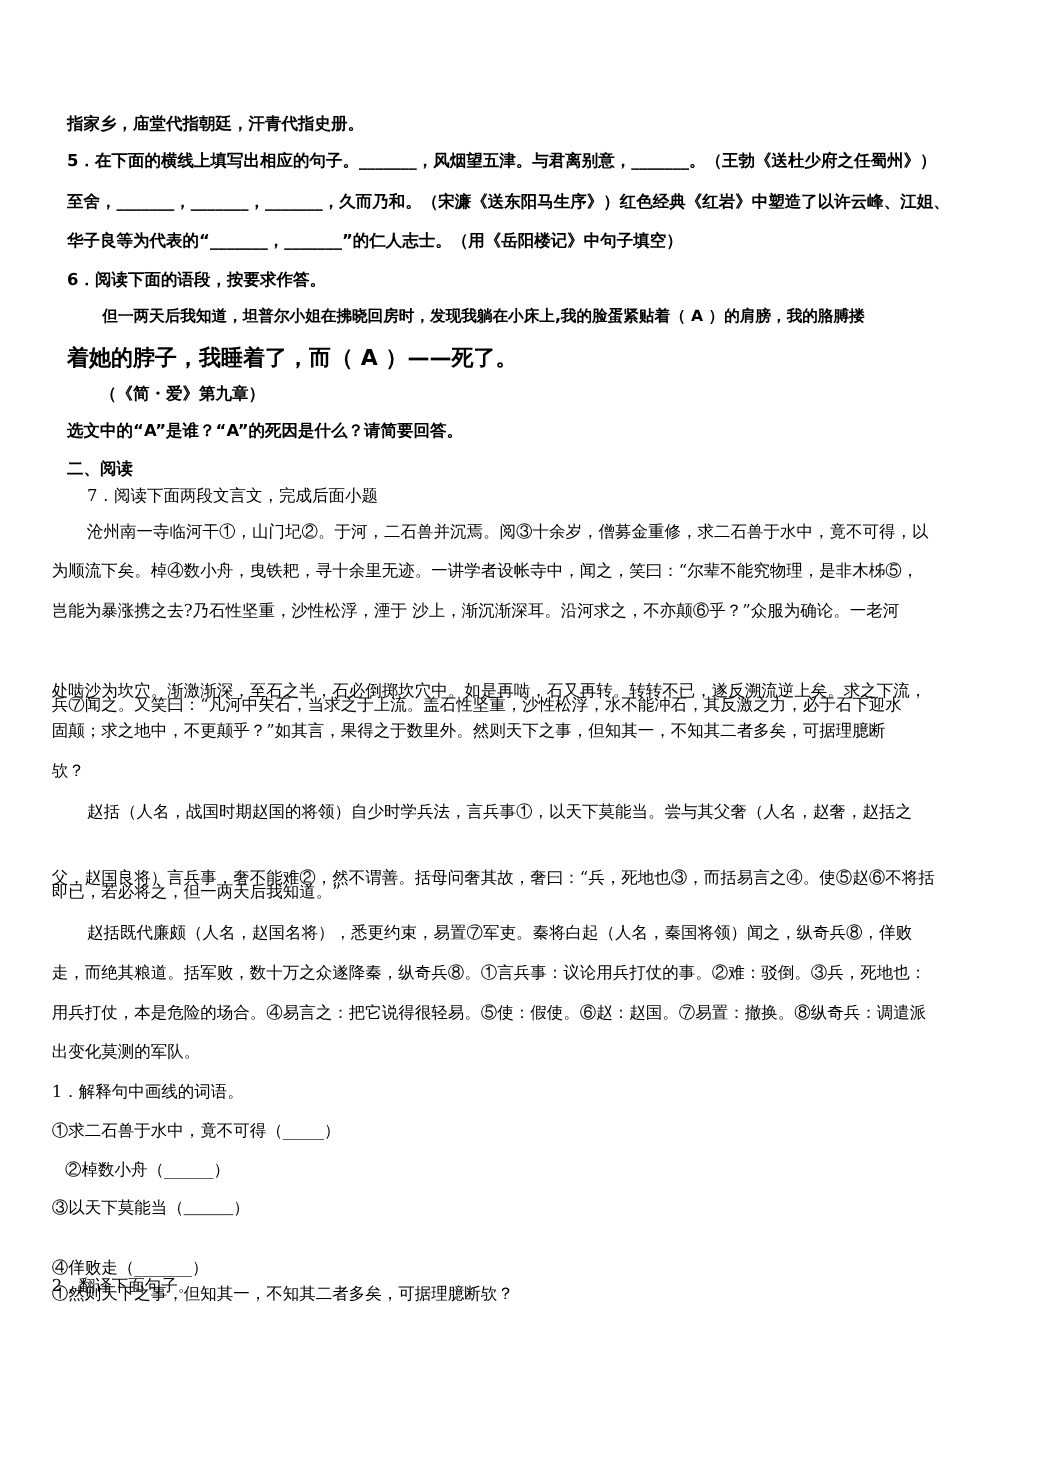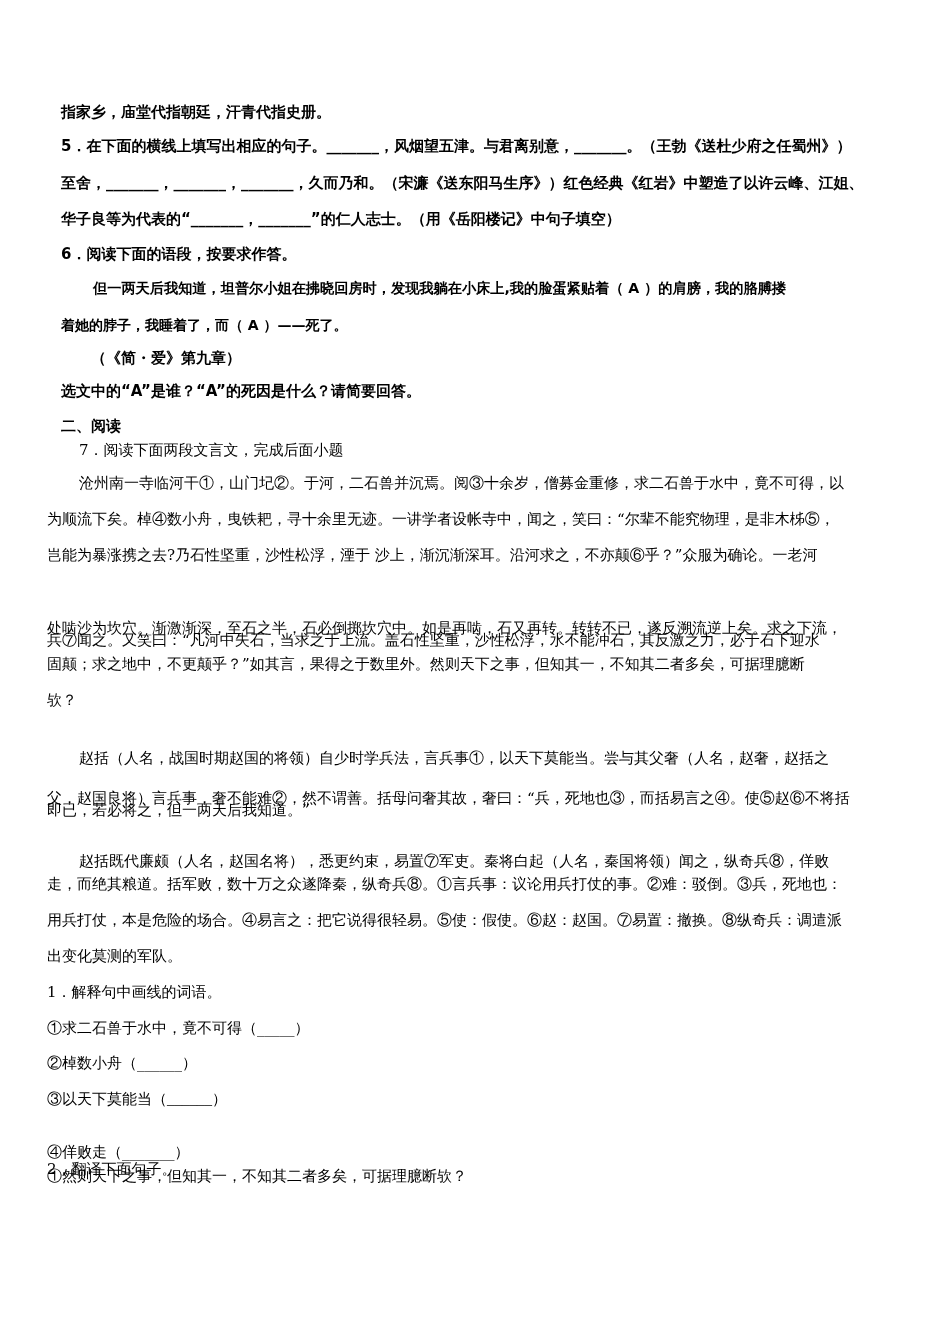--- a/index.html
+++ b/index.html
@@ -37,56 +37,56 @@
 
   <div>
     <div class="line sans-bold" style="position:absolute; top:38px;">5．在下面的横线上填写出相应的句子。_______，风烟望五津。与君离别意，_______。（王勃《送杜少府之任蜀州》）</div>
     <div class="line sans-bold" style="position:absolute; top:75px;">至舍，_______，_______，_______，久而乃和。（宋濂《送东阳马生序》）红色经典《红岩》中塑造了以许云峰、江姐、</div>
     <div class="line sans-bold" style="position:absolute; top:111px;">华子良等为代表的“_______，_______”的仁人志士。（用《岳阳楼记》中句子填空）</div>
   </div>
 
   <div>
     <div class="line sans-bold" style="position:absolute; top:146px;">6．阅读下面的语段，按要求作答。</div>
     <div class="line sans-bold" style="position:absolute; top:180px; left:32px; font-size:14.2px;">但一两天后我知道，坦普尔小姐在拂晓回房时，发现我躺在小床上,我的脸蛋紧贴着（ A ）的肩膀，我的胳膊搂</div>
-    <div class="line sans-bold" style="position:absolute; top:217px; font-size:14px;text-align:right;">着她的脖子，我睡着了，而（ A ）——死了。</div>
+    <div class="line sans-bold" style="position:absolute; top:217px; font-size:20px;text-align:right;">着她的脖子，我睡着了，而（ A ）——死了。</div>
     <div class="line sans-bold" style="position:absolute; top:250px; left:30px;">（《简・爱》第九章）</div>
     <div class="line sans-bold" style="position:absolute; top:283px;">选文中的“A”是谁？“A”的死因是什么？请简要回答。</div>
   </div>
 
   <div>
     <div class="line sans-bold" style="position:absolute; top:318px; font-size:15px;">二、阅读</div>
     <div class="line" style="position:absolute; top:342px; left:32px;">7．阅读下面两段文言文，完成后面小题</div>
 
     <div>
       <div class="line" style="position:absolute; top:375px; left:32px;text-align:center;">沧州南一寺临河干①，山门圮②。于河，二石兽并沉焉。阅③十余岁，僧募金重修，求二石兽于水中，竟不可得，以</div>
       <div class="line" style="position:absolute; top:411px;">为顺流下矣。棹④数小舟，曳铁耙，寻十余里无迹。一讲学者设帐寺中，闻之，笑曰：“尔辈不能究物理，是非木柹⑤，</div>
       <div class="line" style="position:absolute; top:447px;">岂能为暴涨携之去?乃石性坚重，沙性松浮，湮于 沙上，渐沉渐深耳。沿河求之，不亦颠⑥乎？”众服为确论。一老河</div>
       <div class="line" style="position:absolute; top:484px;margin-top:48px;">兵⑦闻之。又笑曰：“凡河中失石，当求之于上流。盖石性坚重，沙性松浮，水不能冲石，其反激之力，必于石下迎水</div>
       <div class="line" style="position:absolute; top:520px;">处啮沙为坎穴。渐激渐深，至石之半，石必倒掷坎穴中。如是再啮，石又再转。转转不已，遂反溯流逆上矣。求之下流，</div>
       <div class="line" style="position:absolute; top:556px;">固颠；求之地中，不更颠乎？”如其言，果得之于数里外。然则天下之事，但知其一，不知其二者多矣，可据理臆断</div>
       <div class="line" style="position:absolute; top:592px;">欤？</div>
     </div>
 
     <div>
-      <div class="line" style="position:absolute; top:630px; left:32px;margin-top:20px;">赵括（人名，战国时期赵国的将领）自少时学兵法，言兵事①，以天下莫能当。尝与其父奢（人名，赵奢，赵括之</div>
+      <div class="line" style="position:absolute; top:630px; left:32px;">赵括（人名，战国时期赵国的将领）自少时学兵法，言兵事①，以天下莫能当。尝与其父奢（人名，赵奢，赵括之</div>
       <div class="line" style="position:absolute; top:690px;">父，赵国良将）言兵事，奢不能难②，然不谓善。括母问奢其故，奢曰：“兵，死地也③，而括易言之④。使⑤赵⑥不将括</div>
       <div class="line" style="position:absolute; top:702px;">即已，若必将之，但一两天后我知道。”</div>
     </div>
 
     <div>
-      <div class="line" style="position:absolute; top:740px; left:32px;margin-top:13px;">赵括既代廉颇（人名，赵国名将），悉更约束，易置⑦军吏。秦将白起（人名，秦国将领）闻之，纵奇兵⑧，佯败</div>
+      <div class="line" style="position:absolute; top:740px; left:32px;">赵括既代廉颇（人名，赵国名将），悉更约束，易置⑦军吏。秦将白起（人名，秦国将领）闻之，纵奇兵⑧，佯败</div>
       <div class="line" style="position:absolute; top:776px;">走，而绝其粮道。括军败，数十万之众遂降秦，纵奇兵⑧。①言兵事：议论用兵打仗的事。②难：驳倒。③兵，死地也：</div>
       <div class="line" style="position:absolute; top:812px;">用兵打仗，本是危险的场合。④易言之：把它说得很轻易。⑤使：假使。⑥赵：赵国。⑦易置：撤换。⑧纵奇兵：调遣派</div>
       <div class="line" style="position:absolute; top:848px;">出变化莫测的军队。</div>
     </div>
 
     <div>
       <div class="line" style="position:absolute; top:884px;">1．解释句中画线的词语。</div>
       <div class="line" style="position:absolute; top:920px;text-align:right;">①求二石兽于水中，竟不可得（_____）</div>
-      <div class="line" style="position:absolute; top:955px;">②棹数小舟（______）</div>
+      <div class="line" style="position:absolute; top:955px;margin-left:12px;">②棹数小舟（______）</div>
       <div class="line" style="position:absolute; top:991px;font-family:Liberation Serif, serif;">③以天下莫能当（______）</div>
       <div class="line" style="position:absolute; top:1044px;">④佯败走（_______）</div>
     </div>
 
     <div>
       <div class="line" style="position:absolute; top:1061px;">2．翻译下面句子。</div>
       <div class="line" style="position:absolute; top:1070px;font-family:Liberation Mono, monospace;">①然则天下之事，但知其一，不知其二者多矣，可据理臆断欤？</div>
     </div>
   </div>
 </div>

